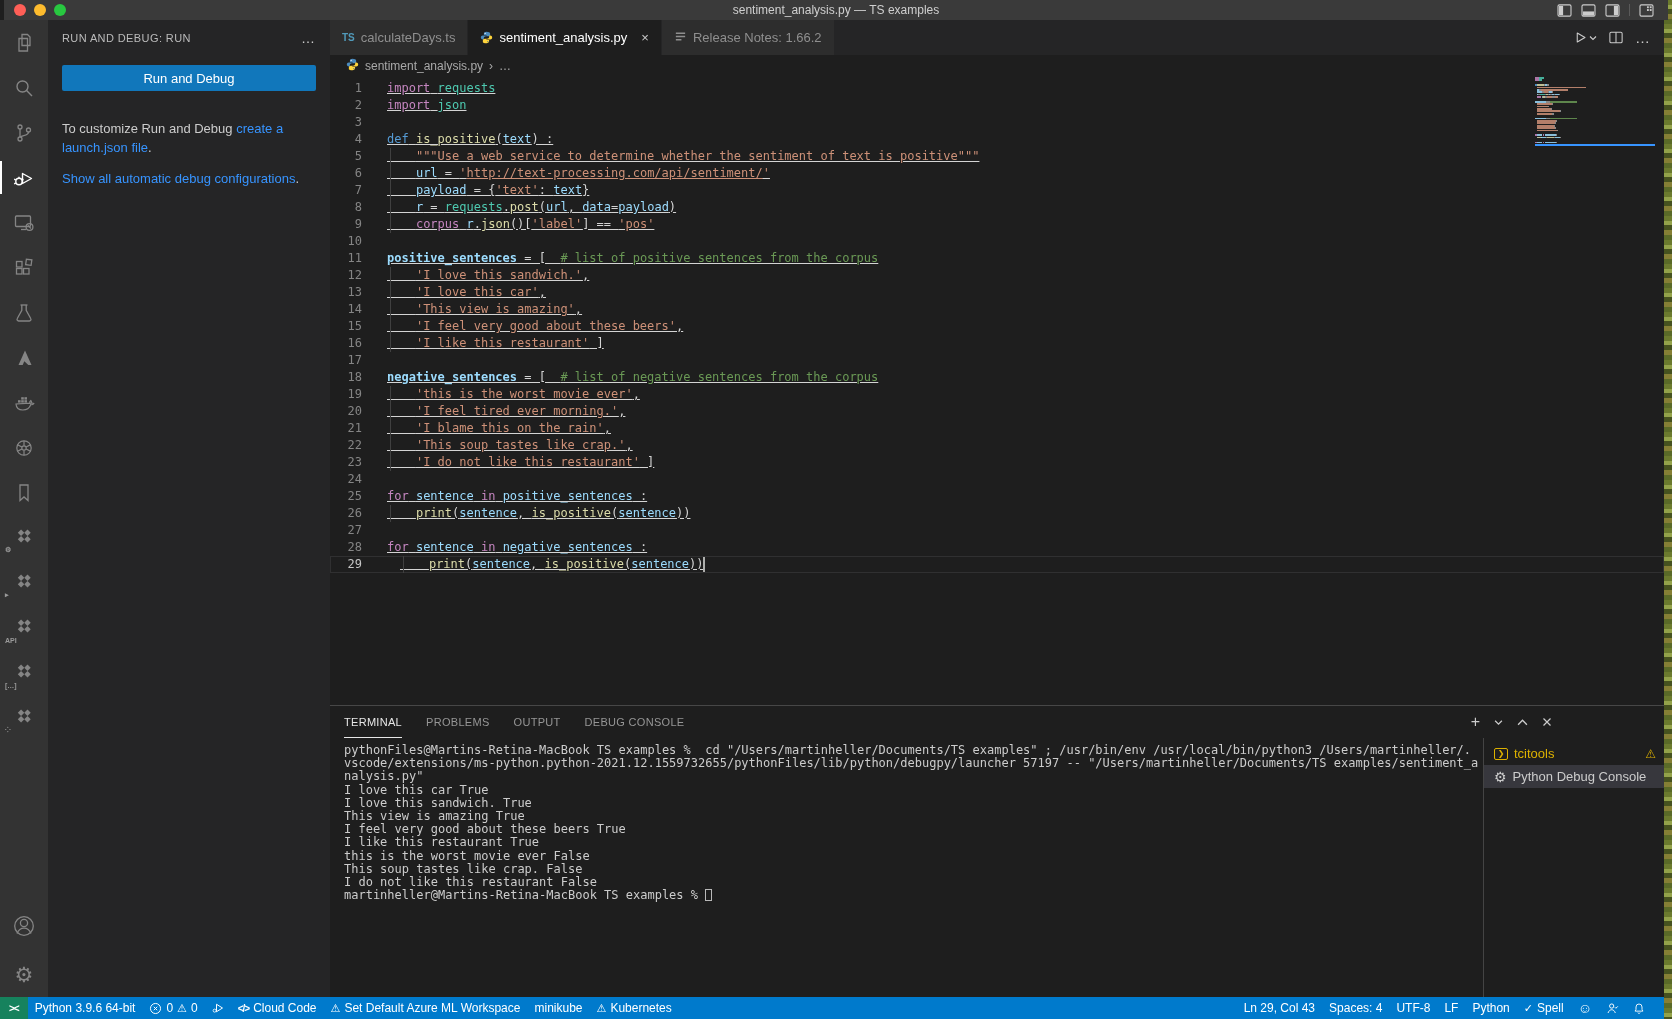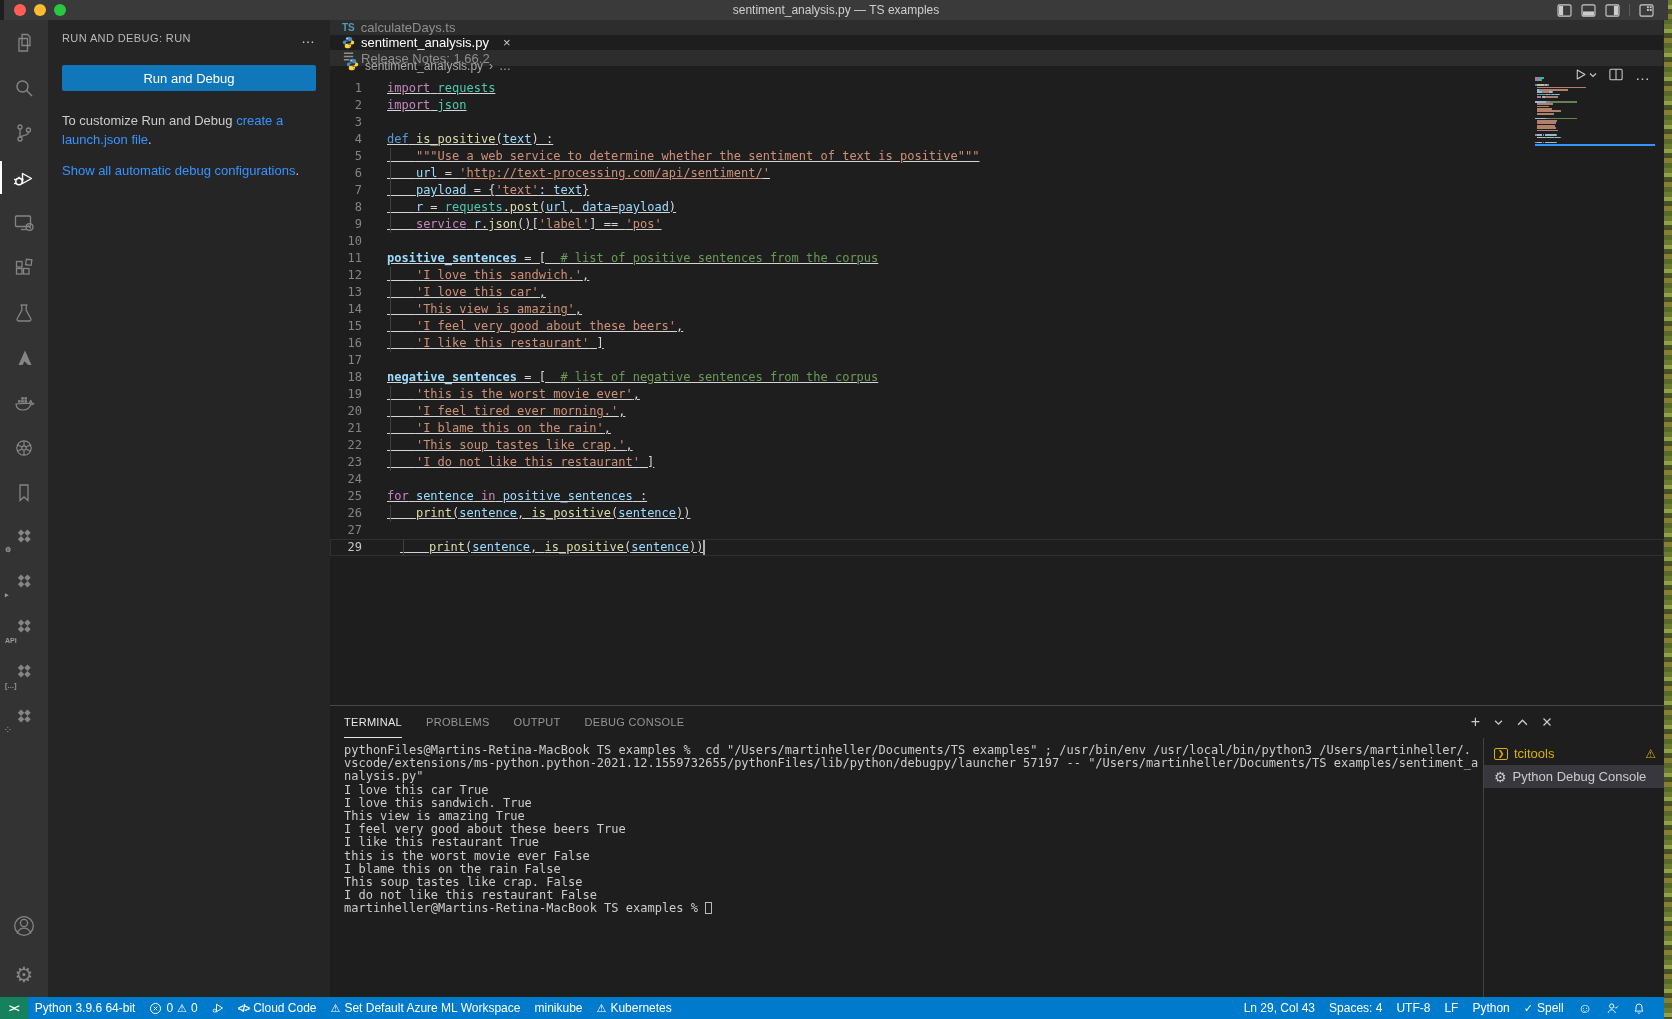--- a/index.html
+++ b/index.html
@@ -33,28 +33,28 @@
   .ab-bottom { margin-top:auto; margin-bottom:4px; }
   .ab-glyph { font-size:21px; line-height:1; }
 
   
   #sidebar { position:absolute; left:48px; top:20px; width:282px; height:977px; background:#252526; color:#cccccc; }
   #sidebar-header { height:35px; display:flex; align-items:center; padding:0 14px; font-size:11px; color:#bbbbbb; letter-spacing:.4px; }
   #sidebar-header .spacer{flex:1}
   #sidebar-more { color:#cccccc; font-size:14px; letter-spacing:1px; cursor:pointer; }
   #run-debug-btn { display:block; margin:10px 14px 0 14px; width:254px; height:26px; background:#1177bb; border:none;
     color:#ffffff; font-size:13px; border-radius:2px; cursor:pointer; font-family:"Liberation Sans",sans-serif; }
-  #sidebar-text { padding:20px 14px 0 14px; font-size:13px; line-height:19px; color:#cccccc; }
+  #sidebar-text { padding:28px 14px 0 14px; font-size:13px; line-height:19px; color:#cccccc; }
   .sb-link { color:#3794ff; cursor:pointer; text-decoration:none; }
   #sidebar-text2 { padding:12px 14px 0 14px; font-size:13px; line-height:19px; }
 
   
   #editor-col { position:absolute; left:330px; top:20px; width:1334px; height:685px; background:#1e1e1e; }
 
-  #tabbar { height:35px; background:#252526; display:flex; align-items:stretch;flex-direction:column; }
+  #tabbar { height:35px; background:#252526; display:flex; align-items:stretch; }
   .tab { display:flex; align-items:center; gap:6px; padding:0 12px; font-size:13px; color:#8f8f8f;
     background:#2d2d2d; border-right:1px solid #252526; cursor:pointer; white-space:nowrap; }
   .tab.active { background:#1e1e1e; color:#ffffff; }
   .tab .close { margin-left:8px; font-size:13px; color:#cccccc; }
   .ts-badge { color:#519aba; font-size:10px; font-weight:bold; }
   #tab-actions { margin-left:auto; display:flex; align-items:center; gap:12px; padding-right:14px; color:#cccccc; }
   #tab-actions svg{display:block}
   .ellipsis-glyph{ color:#cccccc; font-size:15px; }
 
   #breadcrumb { height:22px; display:flex; align-items:center; gap:6px; padding-left:16px; font-size:12px; color:#a9a9a9; background:#1e1e1e; }
@@ -391,21 +391,21 @@
           <div class="code-line">
             <span class="ln">7</span>
             <span class="lc"><span class="guide"></span><span class="tok-p">    </span><span class="tok-v">payload</span><span class="tok-p"> = {</span><span class="tok-s">'text'</span><span class="tok-p">: </span><span class="tok-v">text</span><span class="tok-p">}</span></span>
           </div>
           <div class="code-line">
             <span class="ln">8</span>
             <span class="lc"><span class="guide"></span><span class="tok-p">    </span><span class="tok-v">r</span><span class="tok-p"> = </span><span class="tok-m">requests</span><span class="tok-p">.</span><span class="tok-fn">post</span><span class="tok-p">(</span><span class="tok-v">url</span><span class="tok-p">, </span><span class="tok-v">data</span><span class="tok-p">=</span><span class="tok-v">payload</span><span class="tok-p">)</span></span>
           </div>
           <div class="code-line">
             <span class="ln">9</span>
-            <span class="lc"><span class="guide"></span><span class="tok-p">    </span><span class="tok-k">service</span><span class="tok-p"> </span><span class="tok-v">r</span><span class="tok-p">.</span><span class="tok-fn">json</span><span class="tok-p">()[</span><span class="tok-s">'label'</span><span class="tok-p">] == </span><span class="tok-s">'pos'</span></span>
+            <span class="lc"><span class="guide"></span><span class="tok-p">    </span><span class="tok-k">corpus</span><span class="tok-p"> </span><span class="tok-v">r</span><span class="tok-p">.</span><span class="tok-fn">json</span><span class="tok-p">()[</span><span class="tok-s">'label'</span><span class="tok-p">] == </span><span class="tok-s">'pos'</span></span>
           </div>
           <div class="code-line">
             <span class="ln">10</span>
             <span class="lc"></span>
           </div>
           <div class="code-line">
             <span class="ln">11</span>
             <span class="lc"><span class="tok-vb">positive_sentences</span><span class="tok-p"> = [  </span><span class="tok-c"># list of positive sentences from the corpus</span></span>
           </div>
           <div class="code-line">
@@ -464,20 +464,24 @@
             <span class="ln">25</span>
             <span class="lc"><span class="tok-k">for</span><span class="tok-p"> </span><span class="tok-v">sentence</span><span class="tok-p"> </span><span class="tok-k">in</span><span class="tok-p"> </span><span class="tok-v">positive_sentences</span><span class="tok-p"> :</span></span>
           </div>
           <div class="code-line">
             <span class="ln">26</span>
             <span class="lc"><span class="guide"></span><span class="tok-p">    </span><span class="tok-fn">print</span><span class="tok-p">(</span><span class="tok-v">sentence</span><span class="tok-p">, </span><span class="tok-fn">is_positive</span><span class="tok-p">(</span><span class="tok-v">sentence</span><span class="tok-p">))</span></span>
           </div>
           <div class="code-line">
             <span class="ln">27</span>
             <span class="lc"></span>
+          </div>
+          <div class="code-line">
+            <span class="ln">28</span>
+            <span class="lc"><span class="tok-k">for</span><span class="tok-p"> </span><span class="tok-v">sentence</span><span class="tok-p"> </span><span class="tok-k">in</span><span class="tok-p"> </span><span class="tok-v">negative_sentences</span><span class="tok-p"> :</span></span>
           </div>
           <div class="code-line current">
             <span class="ln">29</span>
             <span class="lc"><span class="guide"></span><span class="tok-p">    </span><span class="tok-fn">print</span><span class="tok-p">(</span><span class="tok-v">sentence</span><span class="tok-p">, </span><span class="tok-fn">is_positive</span><span class="tok-p">(</span><span class="tok-v">sentence</span><span class="tok-p">))</span><span class="caret" style="left: calc(42ch);"></span></span>
           </div>
         </div>
       <div id="minimap">
           <div class="mm-line"><span class="mm-seg" style="width: 3.72px; background: rgb(197, 134, 192); opacity: 0.85;"></span><span class="mm-seg" style="width: 0.62px; background: transparent; opacity: 0.85;"></span><span class="mm-seg" style="width: 4.96px; background: rgb(78, 201, 176); opacity: 0.85;"></span></div>
           <div class="mm-line"><span class="mm-seg" style="width: 3.72px; background: rgb(197, 134, 192); opacity: 0.85;"></span><span class="mm-seg" style="width: 0.62px; background: transparent; opacity: 0.85;"></span><span class="mm-seg" style="width: 2.48px; background: rgb(78, 201, 176); opacity: 0.85;"></span></div>
           <div class="mm-line"></div>
@@ -542,21 +546,20 @@
       <div id="terminal">
           <div>pythonFiles@Martins-Retina-MacBook TS examples %  cd "/Users/martinheller/Documents/TS examples" ; /usr/bin/env /usr/local/bin/python3 /Users/martinheller/.</div>
           <div>vscode/extensions/ms-python.python-2021.12.1559732655/pythonFiles/lib/python/debugpy/launcher 57197 -- "/Users/martinheller/Documents/TS examples/sentiment_a</div>
           <div>nalysis.py"</div>
           <div>I love this car True</div>
           <div>I love this sandwich. True</div>
           <div>This view is amazing True</div>
           <div>I feel very good about these beers True</div>
           <div>I like this restaurant True</div>
           <div>this is the worst movie ever False</div>
-          <div>I blame this on the rain False</div>
           <div>This soup tastes like crap. False</div>
           <div>I do not like this restaurant False</div>
           <div>martinheller@Martins-Retina-MacBook TS examples % <span class="term-cursor"></span></div>
         </div>
     </div>
     <div id="terminal-list">
         <div class="tl-item warn-item">
           <span class="term-ico-box">❯</span>
           <span class="tl-label">tcitools</span>
           <span class="tl-warn">⚠</span>

